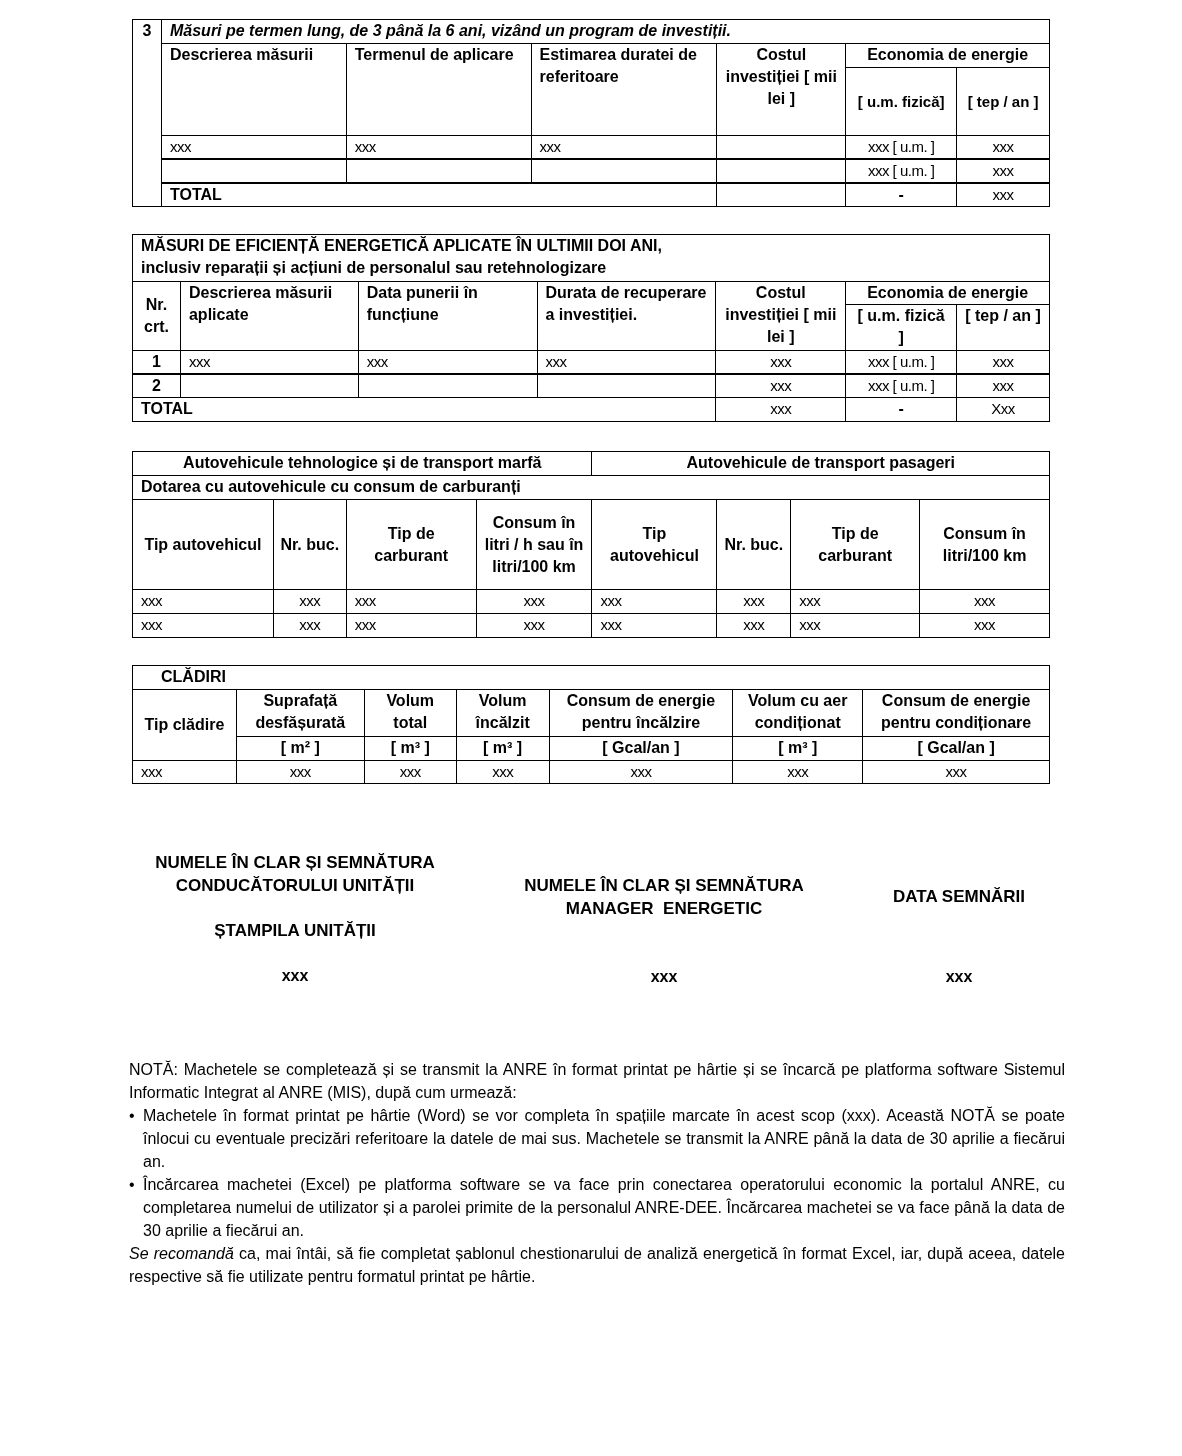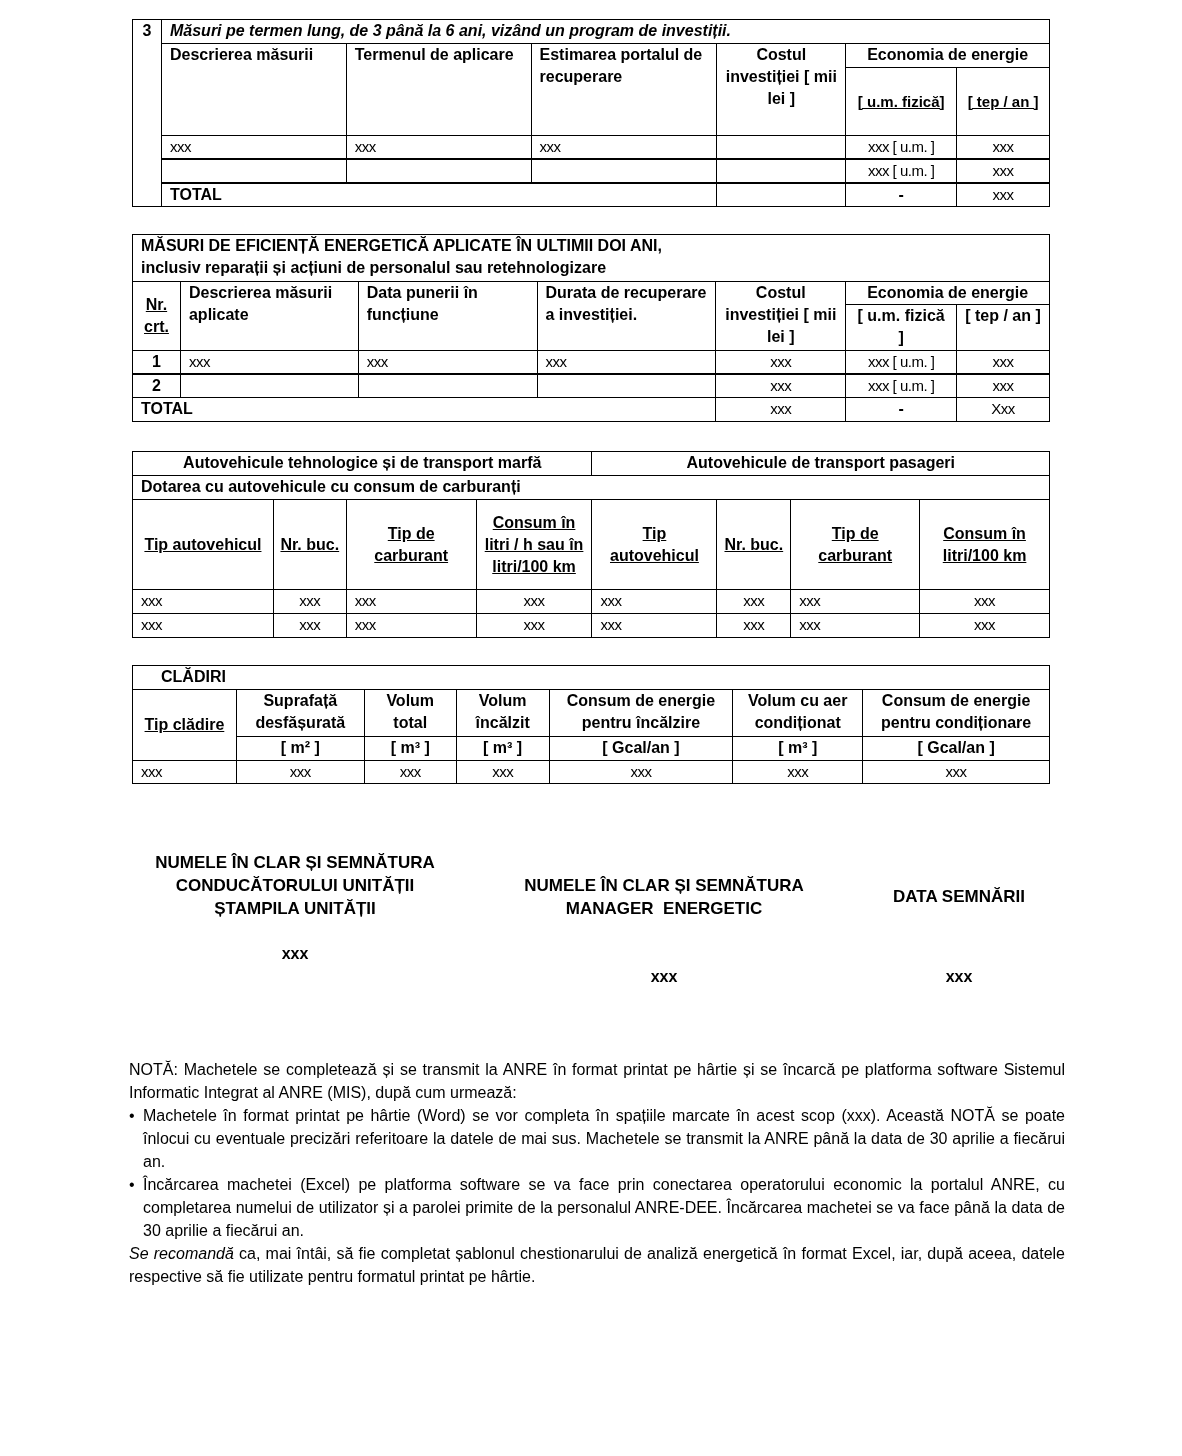--- a/index.html
+++ b/index.html
@@ -2,21 +2,21 @@
 <html><head>
 <meta charset="utf-8">
 <style>
   html, body { margin:0; padding:0; background:#ffffff; }
   body { width:1182px; height:1456px; position:relative; font-family:"Liberation Sans", sans-serif; color:#000; overflow:hidden; }
   table { border-collapse:collapse; position:absolute; left:132px; width:918px; font-family:"Liberation Sans", sans-serif; }
   td { border:1.5px solid #000; padding:0 8px; vertical-align:top; font-size:16px; line-height:22px; }
   .b { font-weight:bold; }
   .c { text-align:center; }
   .r { text-align:left; }
-  .vm { vertical-align:middle;text-decoration:underline; }
+  .vm { vertical-align:middle; }
   .it { font-style:italic; }
   .x { font-size:15px; line-height:22px; letter-spacing:-0.5px; }
   .thick-top td { border-top:2.5px solid #000; }
 
   #t1 { top:19px; }
   #t2 { top:234px; }
   #t3 { top:451px; }
   #t4 { top:665px; }
 
   .sig { position:absolute; text-align:center; font-weight:bold; font-size:17px; line-height:23px; }
@@ -39,21 +39,21 @@
       <col style="width:93px">
   </colgroup>
   <tbody>
       <tr style="height:24px">
     <td rowspan="6" class="b c">3</td>
     <td colspan="6" class="b it">Măsuri pe termen lung, de 3 până la 6 ani, vizând un program de investiții.</td>
   </tr>
   <tr style="height:24px">
     <td rowspan="2" class="b">Descrierea măsurii</td>
     <td rowspan="2" class="b">Termenul de aplicare</td>
-    <td rowspan="2" class="b">Estimarea portalul de recuperare</td>
+    <td rowspan="2" class="b">Estimarea duratei de referitoare</td>
     <td rowspan="2" class="b c">Costul investiției [ mii lei ]</td>
     <td colspan="2" class="b c">Economia de energie</td>
   </tr>
   <tr style="height:68px">
     <td class="b c vm" style="font-size:15px">[ u.m. fizică]</td>
     <td class="b c vm" style="font-size:15px">[ tep / an ]</td>
   </tr>
   <tr style="height:22px">
     <td class="x">xxx</td>
     <td class="x">xxx</td>
@@ -226,21 +226,21 @@
     <td class="x c">xxx</td>
     <td class="x c">xxx</td>
     <td class="x c">xxx</td>
   </tr>
 </tbody>
   </table>
 
 <div class="sig" style="left:150px; top:851px; width:290px;">
   <div>NUMELE ÎN CLAR ȘI SEMNĂTURA</div>
   <div>CONDUCĂTORULUI UNITĂȚII</div>
-  <div style="">ȘTAMPILA UNITĂȚII</div>
+  <div style="margin-top:22px">ȘTAMPILA UNITĂȚII</div>
   <div style="margin-top:22px; font-size:16px">xxx</div>
 </div>
 
 <div class="sig" style="left:520px; top:874px; width:288px;">
   <div>NUMELE ÎN CLAR ȘI SEMNĂTURA</div>
   <div style="white-space:pre">MANAGER  ENERGETIC</div>
   <div style="margin-top:45px; font-size:16px">xxx</div>
 </div>
 
 <div class="sig" style="left:880px; top:885px; width:158px;">

